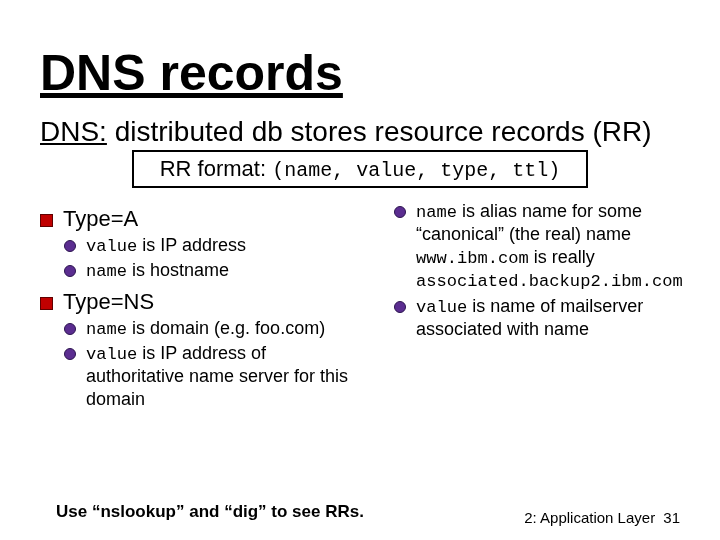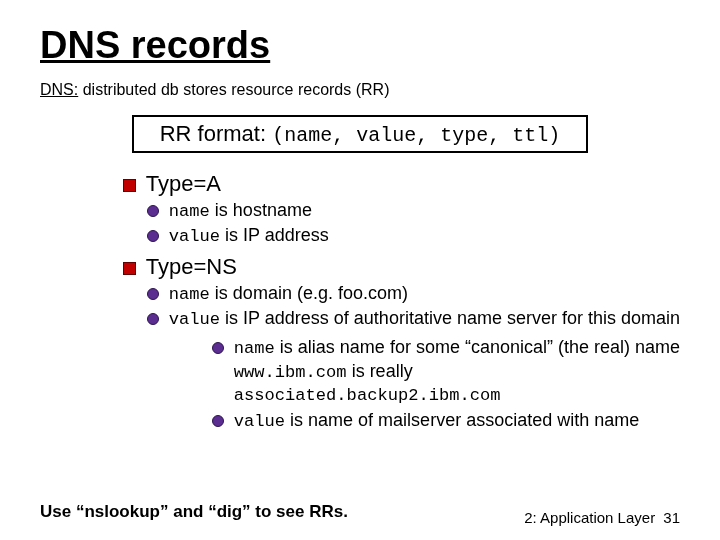--- a/index.html
+++ b/index.html
@@ -13,51 +13,51 @@
     overflow: hidden;
   }
   .slide {
     position: relative;
     width: 720px;
     height: 540px;
     box-sizing: border-box;
     padding: 24px 40px 30px 40px;
   }
   .title {
-    font-size: 38px;
+    font-size: 50px;
     font-weight: bold;
     text-decoration: underline;
     margin-bottom: 14px;
+    margin-top: 20px;
   }
   .subtitle {
-    font-size: 16px;
-    margin-bottom: 16px;
+    font-size: 28px;
+    margin-bottom: 2px;
   }
   .subtitle .under {
     text-decoration: underline;
   }
   .boxwrap {
     text-align: center;
     margin-bottom: 12px;
   }
   .rrbox {
     display: inline-block;
     border: 2px solid #000;
     padding: 4px 26px;
     font-size: 22px;
   }
   .rrbox .mono {
     font-family: "Courier New", monospace;
     font-size: 20px;
   }
   .cols {
     display: flex;
-    flex-direction: column;
-    gap: 4px;
-    align-items: flex-end;
+    flex-direction: row;
+    gap: 20px;
   }
   .col {
     flex: 1 1 0;
     min-width: 0;
   }
   .h1item {
     display: flex;
     align-items: flex-start;
     font-size: 22px;
     margin-top: 6px;
@@ -89,21 +89,21 @@
     margin-top: 6px;
     margin-right: 10px;
     border: 1px solid #2d1550;
   }
   .mono {
     font-family: "Courier New", monospace;
     font-size: 0.95em;
   }
   .tip {
     position: absolute;
-    left: 40px;
+    left: 56px;
     bottom: 18px;
     font-size: 17px;
     font-weight: bold;
   }
   .footer {
     position: absolute;
     right: 40px;
     bottom: 14px;
     font-size: 15px;
   }
@@ -132,27 +132,27 @@
 
     <div class="col">
 
       <div class="h1item">
         <span class="sq"></span>
         <span>Type=A</span>
       </div>
       <div class="h2item">
         <span class="ci"></span>
         <span>
+          <span class="mono">value</span><span> is IP address</span>
+        </span>
+      </div>
+      <div class="h2item">
+        <span class="ci"></span>
+        <span>
           <span class="mono">name</span><span> is hostname</span>
-        </span>
-      </div>
-      <div class="h2item">
-        <span class="ci"></span>
-        <span>
-          <span class="mono">value</span><span> is IP address</span>
         </span>
       </div>
 
       <div class="h1item">
         <span class="sq"></span>
         <span>Type=NS</span>
       </div>
       <div class="h2item">
         <span class="ci"></span>
         <span>

